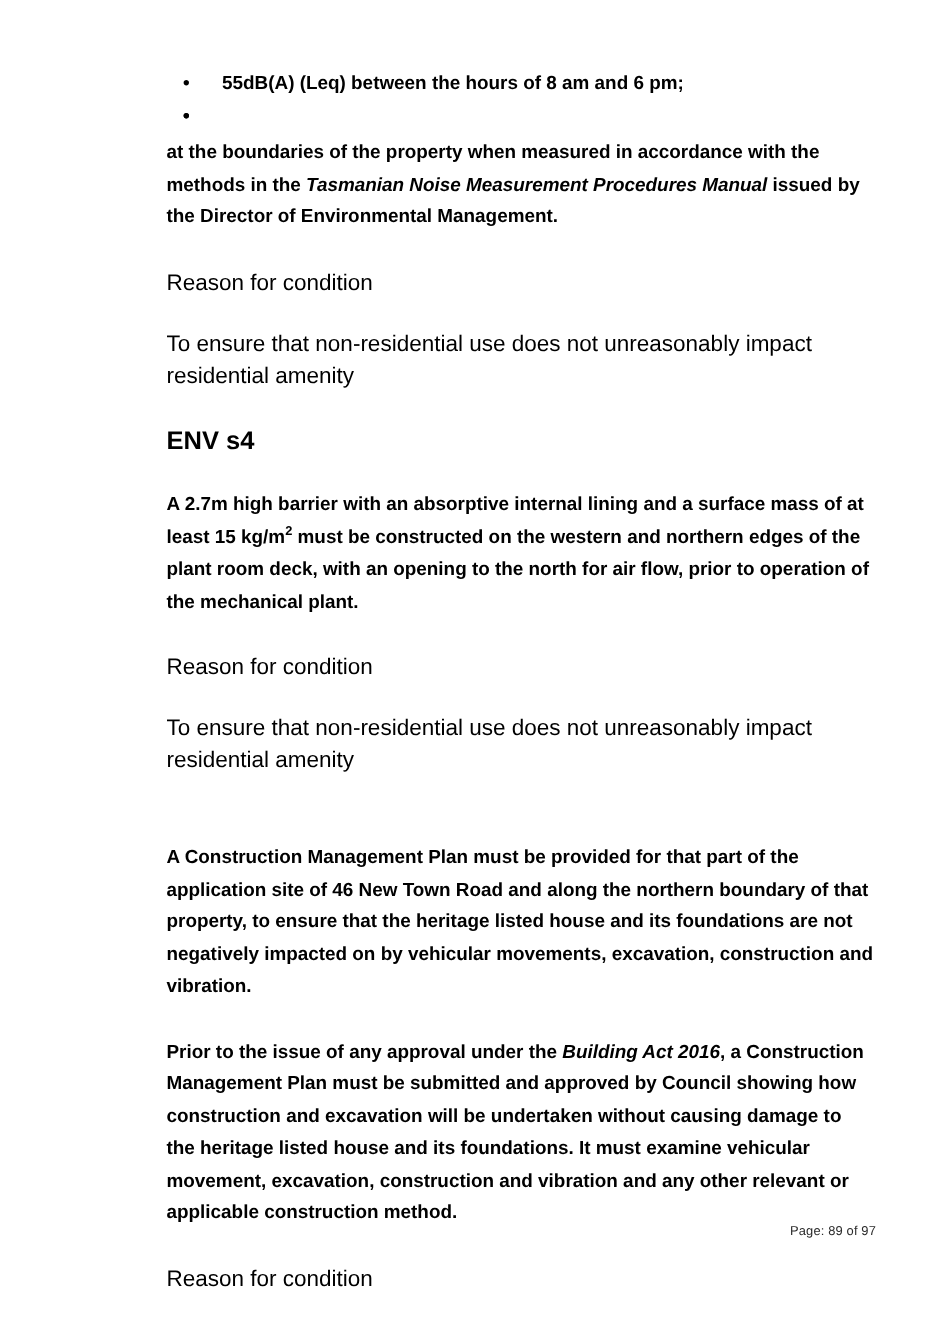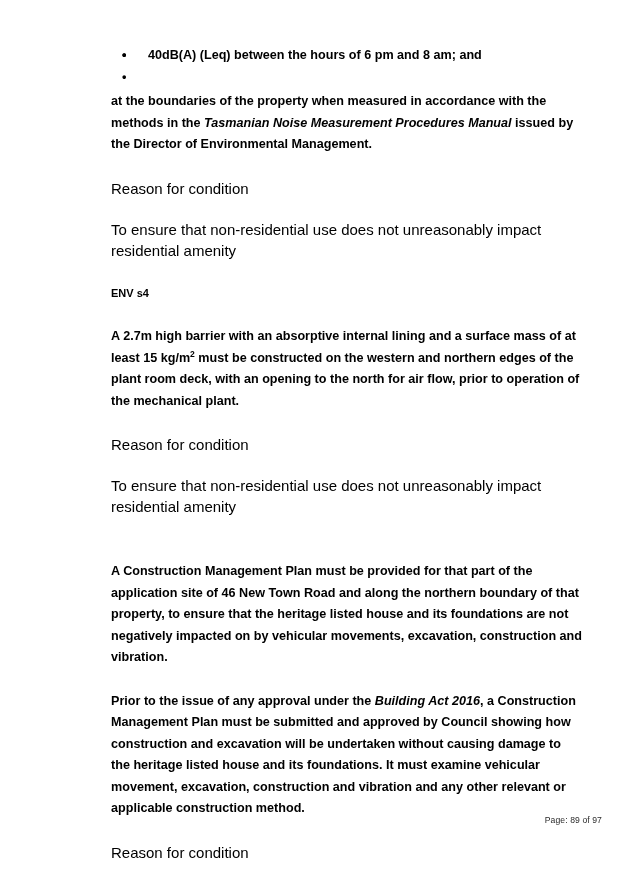--- a/index.html
+++ b/index.html
@@ -55,58 +55,58 @@
   .bold-para {
     font-weight: bold;
   }
   .plain-para {
     font-weight: normal;
     font-size: 15px;
     line-height: 21px;
   }
   .heading {
     font-weight: bold;
-    font-size: 11px;
+    font-size: 17px;
     line-height: 21.5px;
   }
   .sp-lg { height: 25px; }
   .sp-md { height: 22px; }
   .sp-sm { height: 20px; }
 
   i { font-style: italic; }
   sup {
     font-size: 0.68em;
     vertical-align: super;
     line-height: 0;
   }
 
   
   .footer {
     position: absolute;
-    right: 20px;
+    right: 38px;
     top: 815px;
     font-size: 8.6px;
     font-weight: normal;
     color: #2b2b2b;
     letter-spacing: 0.1px;
   }
 </style>
 </head>
 <body>
 
 <div class="page">
 
   <div class="content">
 
     <ul class="bullets">
       <li>
-        <span class="dot">•</span>
+        <span class="dot">•</span><span>55dB(A) (Leq) between the hours of 8 am and 6 pm;</span>
       </li>
       <li>
-        <span class="dot">•</span><span>40dB(A) (Leq) between the hours of 6 pm and 8 am; and</span>
+        <span class="dot">•</span>
       </li>
       <li>
         <span class="dot">•</span>
       </li>
     </ul>
 
     <div class="sp-lg"></div>
 
     <p class="bold-para"><span>at the boundaries of the property when measured in accordance with the methods in the </span><i>Tasmanian Noise Measurement Procedures Manual</i><span> issued by the Director of Environmental Management.</span></p>
 

